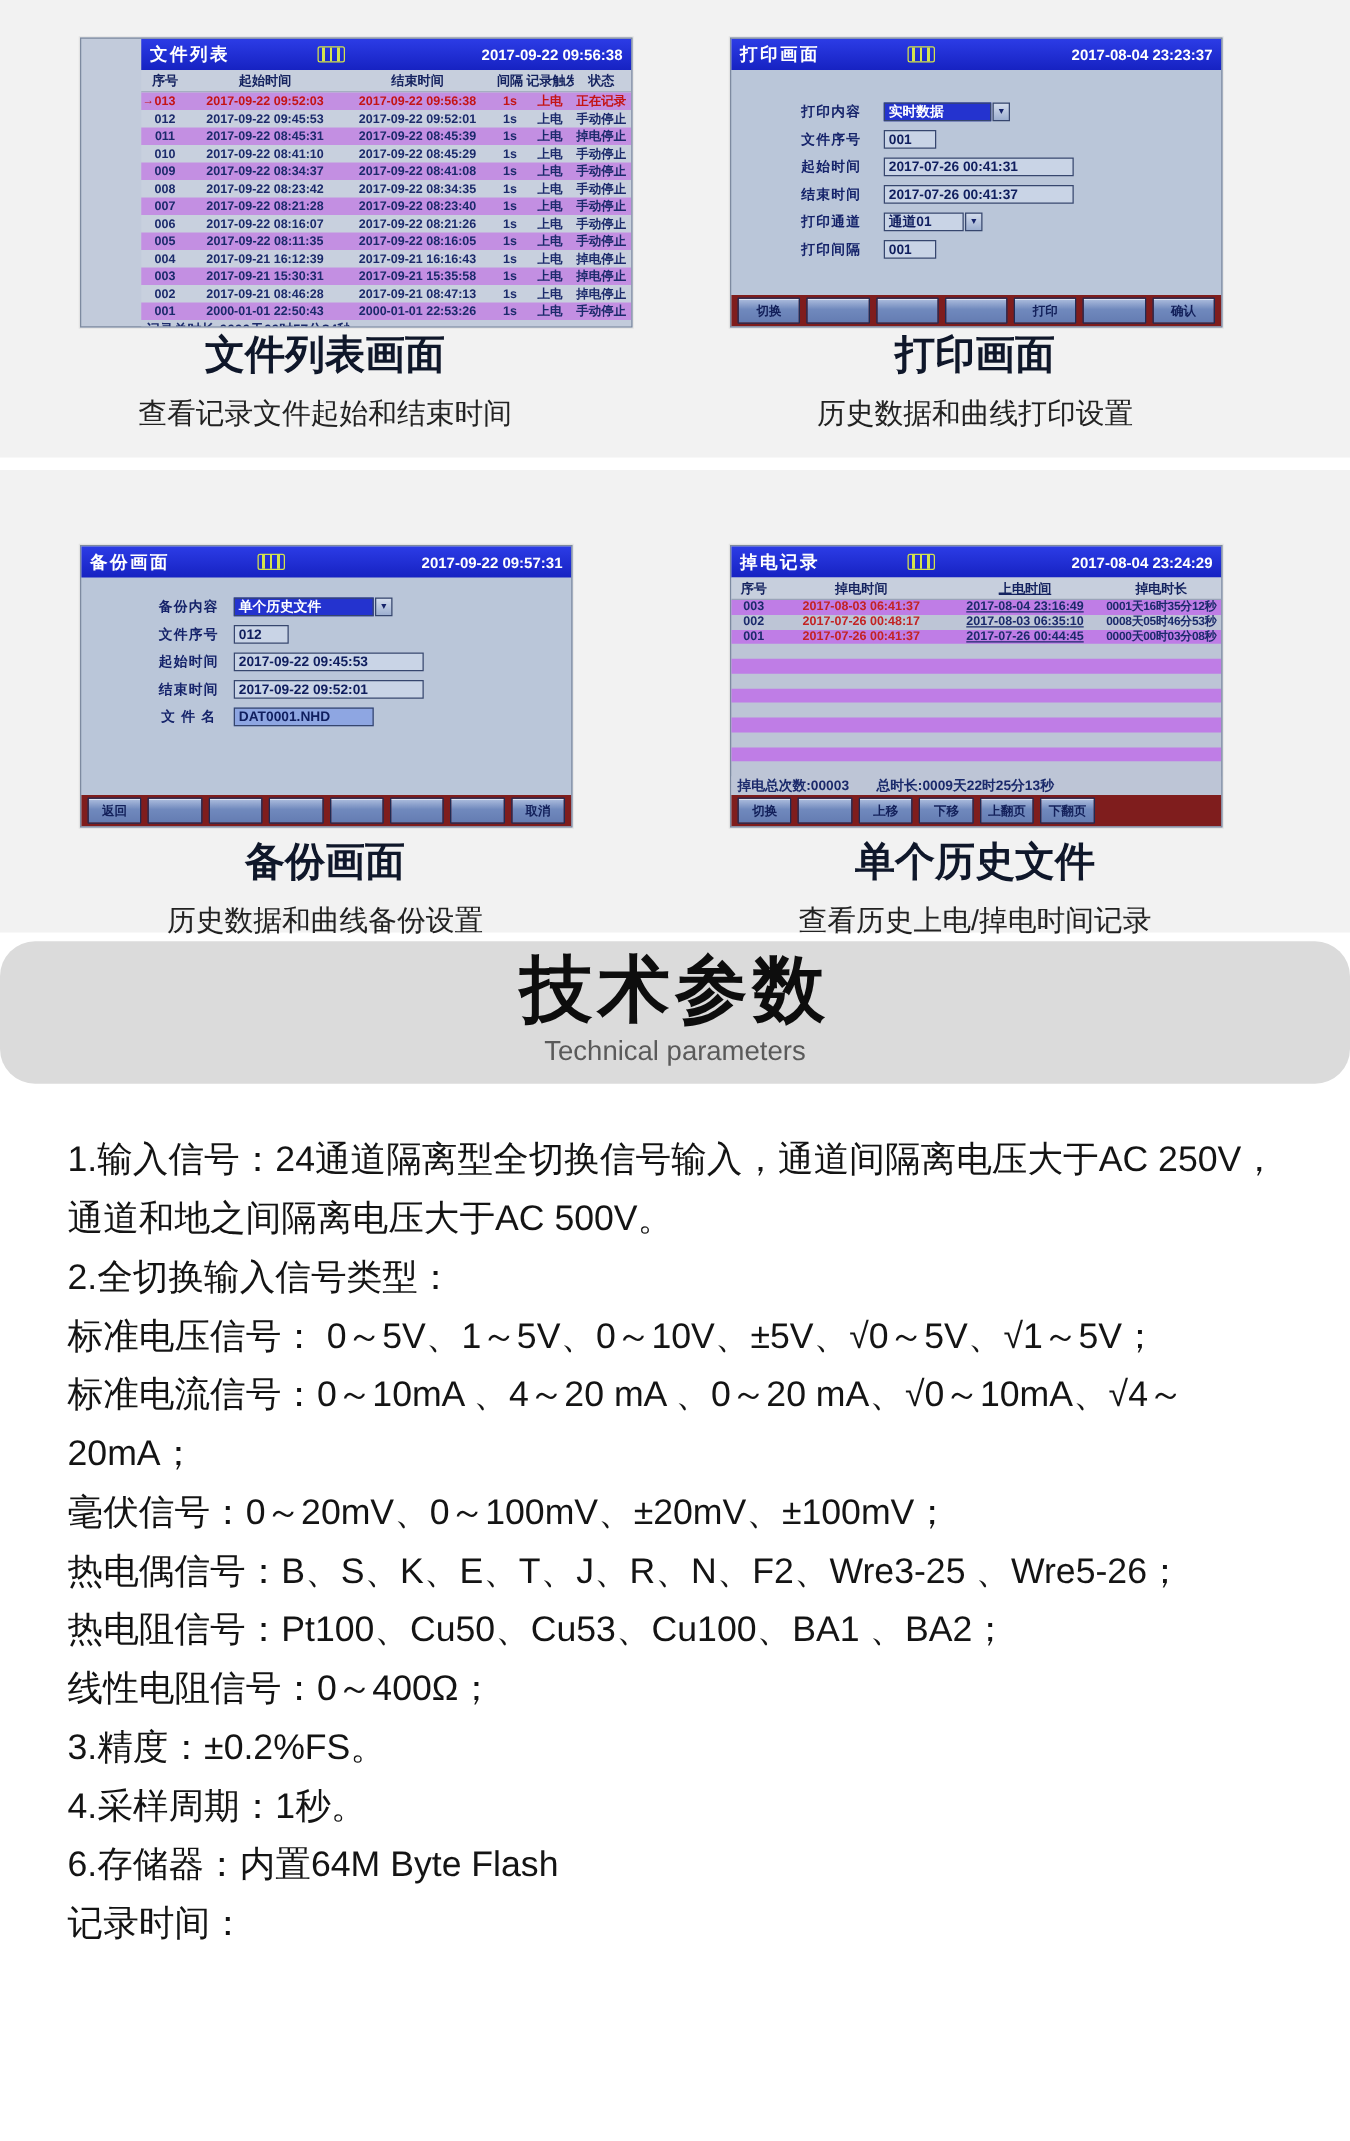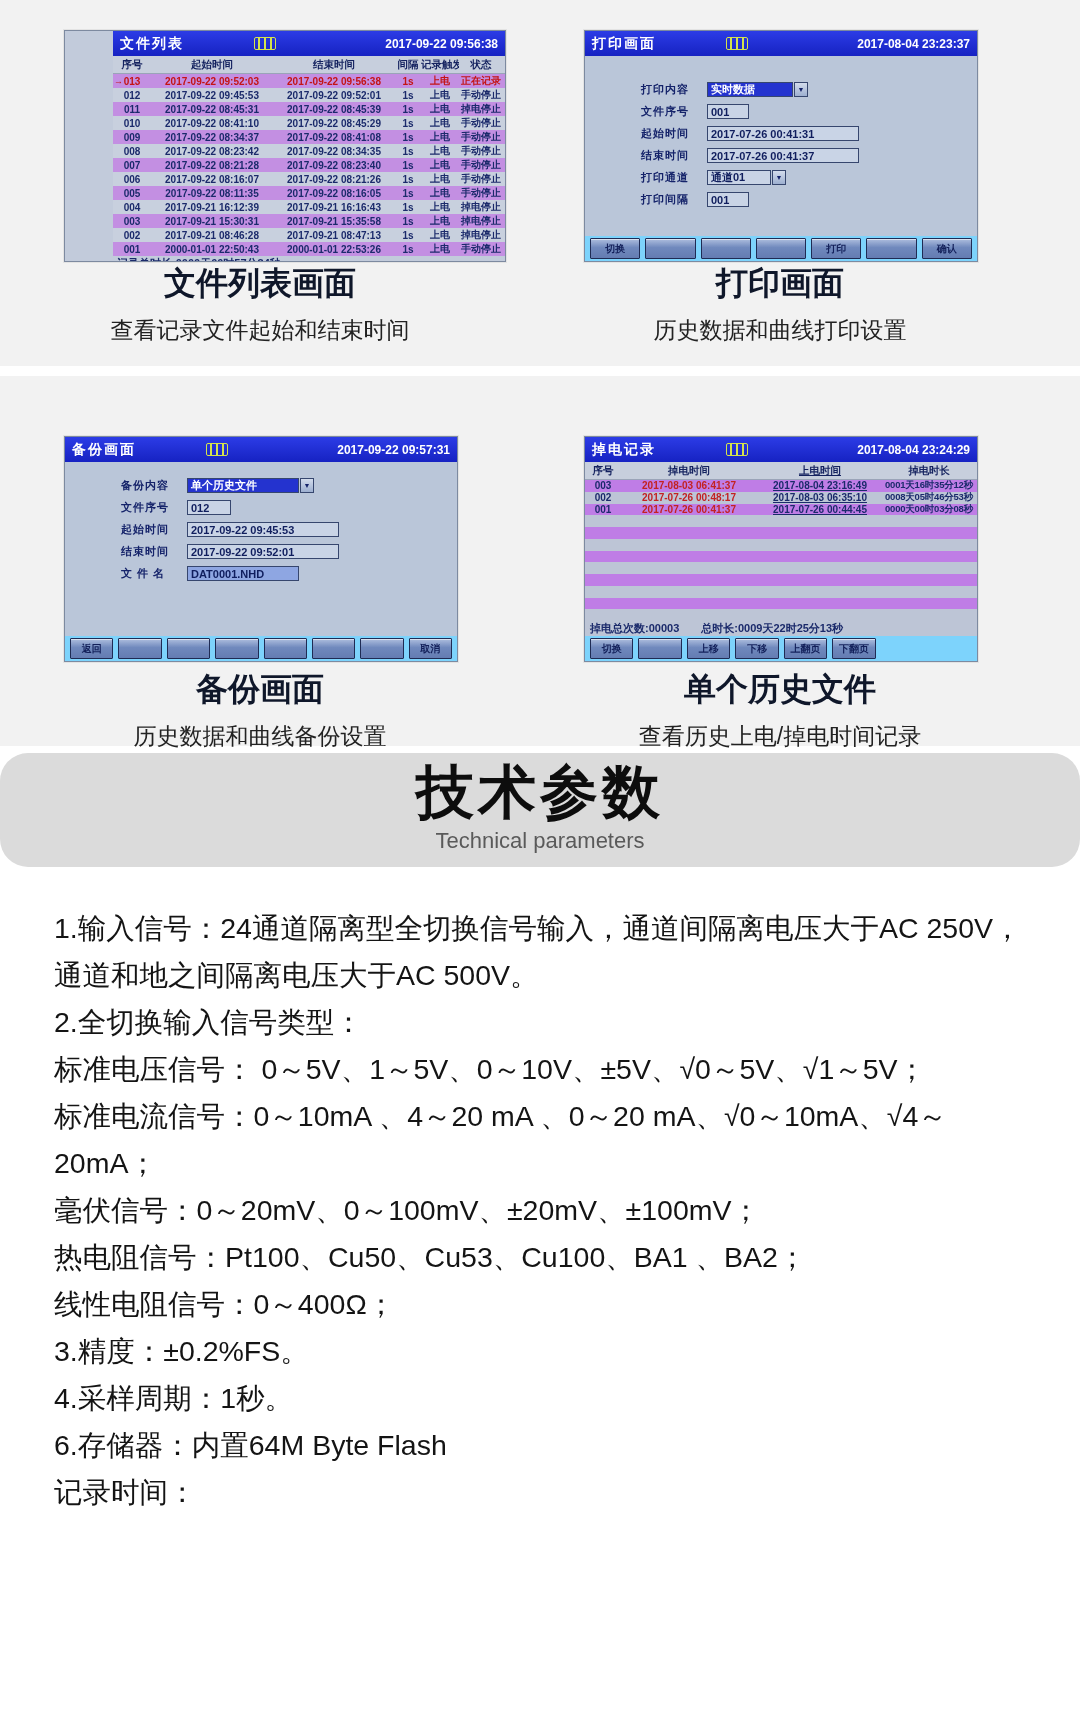--- a/index.html
+++ b/index.html
@@ -42,31 +42,31 @@
   .cell{font-size:10px;color:#1b2a6b;white-space:nowrap;overflow:hidden;}
   .c-id{width:38px;text-align:center;flex:0 0 38px;}
   .c-start{width:122px;text-align:center;flex:0 0 122px;}
   .c-end{width:122px;text-align:center;flex:0 0 122px;}
   .c-int{width:26px;text-align:center;flex:0 0 26px;}
   .c-trig{width:38px;text-align:center;flex:0 0 38px;}
   .c-stat{width:44px;text-align:center;flex:0 0 44px;}
   .tfoot{height:14px;flex:0 0 14px;display:flex;align-items:center;
     font-size:11px;color:#1b2a6b;padding-left:4px;background:#c2cbdb;}
 
-  .btnbar{height:21px;flex:0 0 21px;background:#7dd3fc;display:flex;gap:5px;
+  .btnbar{height:21px;flex:0 0 21px;background:#7f1d1d;display:flex;gap:5px;
     padding:2px 5px;align-items:stretch;}
   .btn{flex:1;background:linear-gradient(180deg,#aebede,#7089bd 45%,#647cb2);
     border:1px solid #1f2b54;border-radius:1px;color:#13205a;font-size:10px;
     display:flex;align-items:center;justify-content:center;
     box-shadow:inset 0 1px 0 rgba(255,255,255,.55);white-space:nowrap;overflow:hidden;}
   .btn-spacer{flex:2.2;}
 
   .formbody{flex:1;display:flex;flex-direction:column;gap:7px;padding-left:56px;}
   #screen-print .formbody{padding-top:26px;}
-  #screen-backup .formbody{padding-top:16px;}
+  #screen-backup .formbody{padding-top:16px;text-align:center;}
   .frow{display:flex;align-items:center;height:15px;flex:0 0 15px;}
   .flabel{font-size:11px;color:#15236a;width:60px;margin-right:6px;white-space:pre;
     letter-spacing:1px;}
   .fval{height:15px;border:1px solid #36466e;background:#c9d4e6;color:#101e5e;
     font-size:11px;display:flex;align-items:center;padding:0 3px;white-space:nowrap;
     overflow:hidden;box-sizing:border-box;}
   .fval.hl{background:#2433cf;color:#ffffff;}
   .fval.hl2{background:#8ea6e2;}
   .dd{width:14px;height:15px;margin-left:1px;border:1px solid #36466e;box-sizing:border-box;
     background:linear-gradient(180deg,#d3dcec,#9dafd0);color:#15236a;font-size:7px;
@@ -399,19 +399,20 @@
   <div class="band-title">技术参数</div>
   <div class="band-sub">Technical parameters</div>
 </div>
 
 <div id="tech-text">
     <div class="tech-line">1.输入信号：24通道隔离型全切换信号输入，通道间隔离电压大于AC 250V，通道和地之间隔离电压大于AC 500V。</div>
     <div class="tech-line">2.全切换输入信号类型：</div>
     <div class="tech-line">标准电压信号： 0～5V、1～5V、0～10V、±5V、√0～5V、√1～5V；</div>
     <div class="tech-line">标准电流信号：0～10mA 、4～20 mA 、0～20 mA、√0～10mA、√4～20mA；</div>
     <div class="tech-line">毫伏信号：0～20mV、0～100mV、±20mV、±100mV；</div>
+    <div class="tech-line">热电偶信号：B、S、K、E、T、J、R、N、F2、Wre3-25 、Wre5-26；</div>
     <div class="tech-line">热电阻信号：Pt100、Cu50、Cu53、Cu100、BA1 、BA2；</div>
     <div class="tech-line">线性电阻信号：0～400Ω；</div>
     <div class="tech-line">3.精度：±0.2%FS。</div>
     <div class="tech-line">4.采样周期：1秒。</div>
     <div class="tech-line">6.存储器：内置64M Byte Flash</div>
     <div class="tech-line">记录时间：</div>
   </div>
 
 </body></html>

